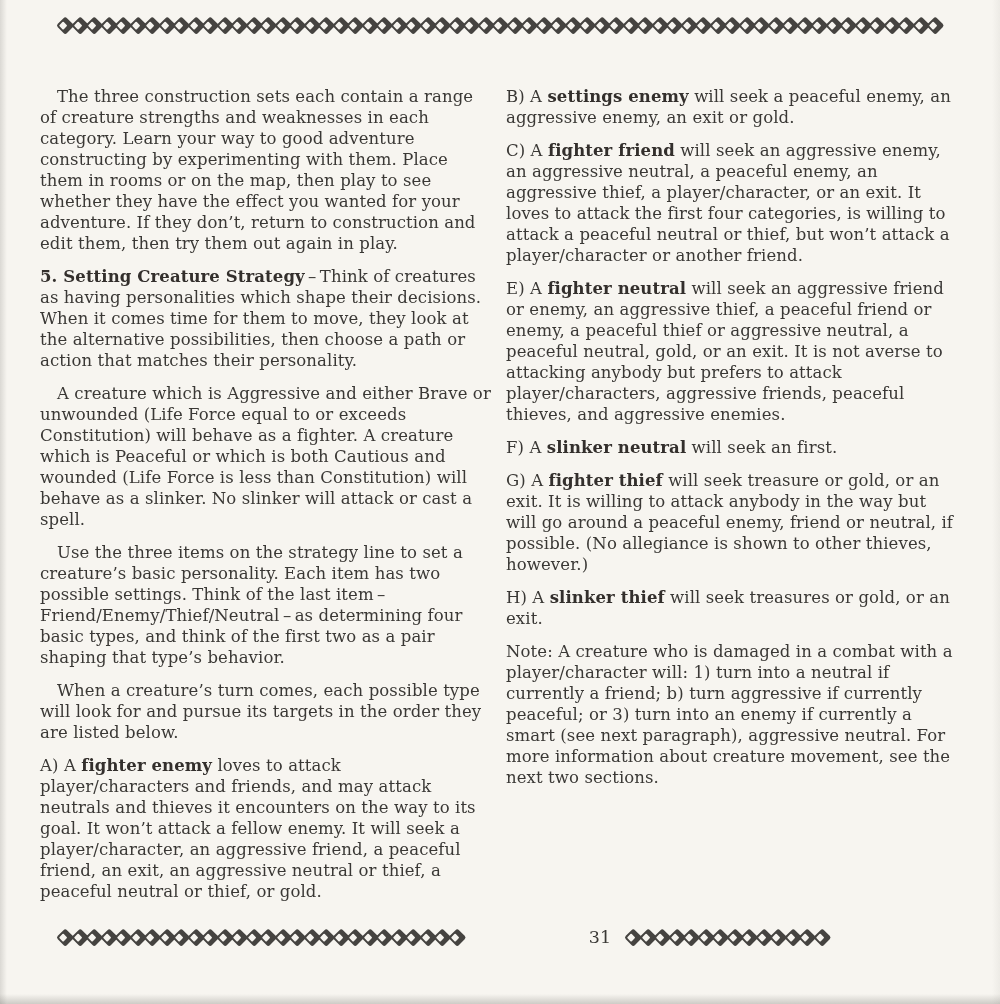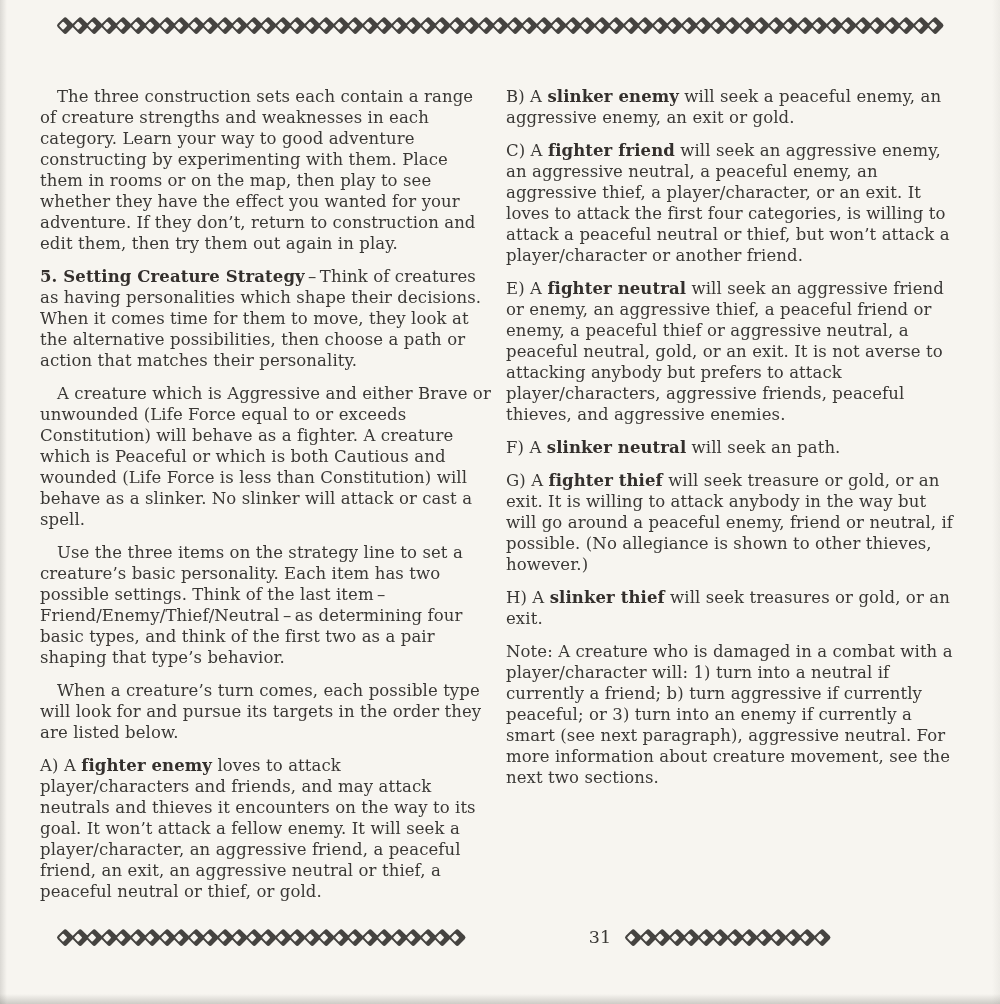--- a/index.html
+++ b/index.html
@@ -165,24 +165,24 @@
   <div class="columns">
     <div class="col">
         <p class="para indent"><span>The three construction sets each contain a range of creature strengths and weaknesses in each category. Learn your way to good adventure constructing by experimenting with them. Place them in rooms or on the map, then play to see whether they have the effect you wanted for your adventure. If they don’t, return to construction and edit them, then try them out again in play.</span></p>
         <p class="para"><span class="bold">5. Setting Creature Strategy</span><span> – Think of creatures as having personalities which shape their decisions. When it comes time for them to move, they look at the alternative possibilities, then choose a path or action that matches their personality.</span></p>
         <p class="para indent"><span>A creature which is Aggressive and either Brave or unwounded (Life Force equal to or exceeds Constitution) will behave as a fighter. A creature which is Peaceful or which is both Cautious and wounded (Life Force is less than Constitution) will behave as a slinker. No slinker will attack or cast a spell.</span></p>
         <p class="para indent"><span>Use the three items on the strategy line to set a creature’s basic personality. Each item has two possible settings. Think of the last item – Friend/Enemy/Thief/Neutral – as determining four basic types, and think of the first two as a pair shaping that type’s behavior.</span></p>
         <p class="para indent"><span>When a creature’s turn comes, each possible type will look for and pursue its targets in the order they are listed below.</span></p>
         <p class="para"><span>A) A </span><span class="bold">fighter enemy</span><span> loves to attack player/characters and friends, and may attack neutrals and thieves it encounters on the way to its goal. It won’t attack a fellow enemy. It will seek a player/character, an aggressive friend, a peaceful friend, an exit, an aggressive neutral or thief, a peaceful neutral or thief, or gold.</span></p>
       </div>
     <div class="col">
-        <p class="para"><span>B) A </span><span class="bold">slinker enemy</span><span> will seek a peaceful enemy, an aggressive enemy, an exit or gold.</span></p>
+        <p class="para"><span>B) A </span><span class="bold">settings enemy</span><span> will seek a peaceful enemy, an aggressive enemy, an exit or gold.</span></p>
         <p class="para"><span>C) A </span><span class="bold">fighter friend</span><span> will seek an aggressive enemy, an aggressive neutral, a peaceful enemy, an aggressive thief, a player/character, or an exit. It loves to attack the first four categories, is willing to attack a peaceful neutral or thief, but won’t attack a player/character or another friend.</span></p>
         <p class="para"><span>E) A </span><span class="bold">fighter neutral</span><span> will seek an aggressive friend or enemy, an aggressive thief, a peaceful friend or enemy, a peaceful thief or aggressive neutral, a peaceful neutral, gold, or an exit. It is not averse to attacking anybody but prefers to attack player/characters, aggressive friends, peaceful thieves, and aggressive enemies.</span></p>
-        <p class="para"><span>F) A </span><span class="bold">slinker neutral</span><span> will seek an path.</span></p>
+        <p class="para"><span>F) A </span><span class="bold">slinker neutral</span><span> will seek an first.</span></p>
         <p class="para"><span>G) A </span><span class="bold">fighter thief</span><span> will seek treasure or gold, or an exit. It is willing to attack anybody in the way but will go around a peaceful enemy, friend or neutral, if possible. (No allegiance is shown to other thieves, however.)</span></p>
         <p class="para"><span>H) A </span><span class="bold">slinker thief</span><span> will seek treasures or gold, or an exit.</span></p>
         <p class="para"><span>Note: A creature who is damaged in a combat with a player/character will: 1) turn into a neutral if currently a friend; b) turn aggressive if currently peaceful; or 3) turn into an enemy if currently a smart (see next paragraph), aggressive neutral. For more information about creature movement, see the next two sections.</span></p>
       </div>
   </div>
 
   <div class="footer">
     <div class="chain">
         <span class="bead"></span>
         <span class="bead"></span>

